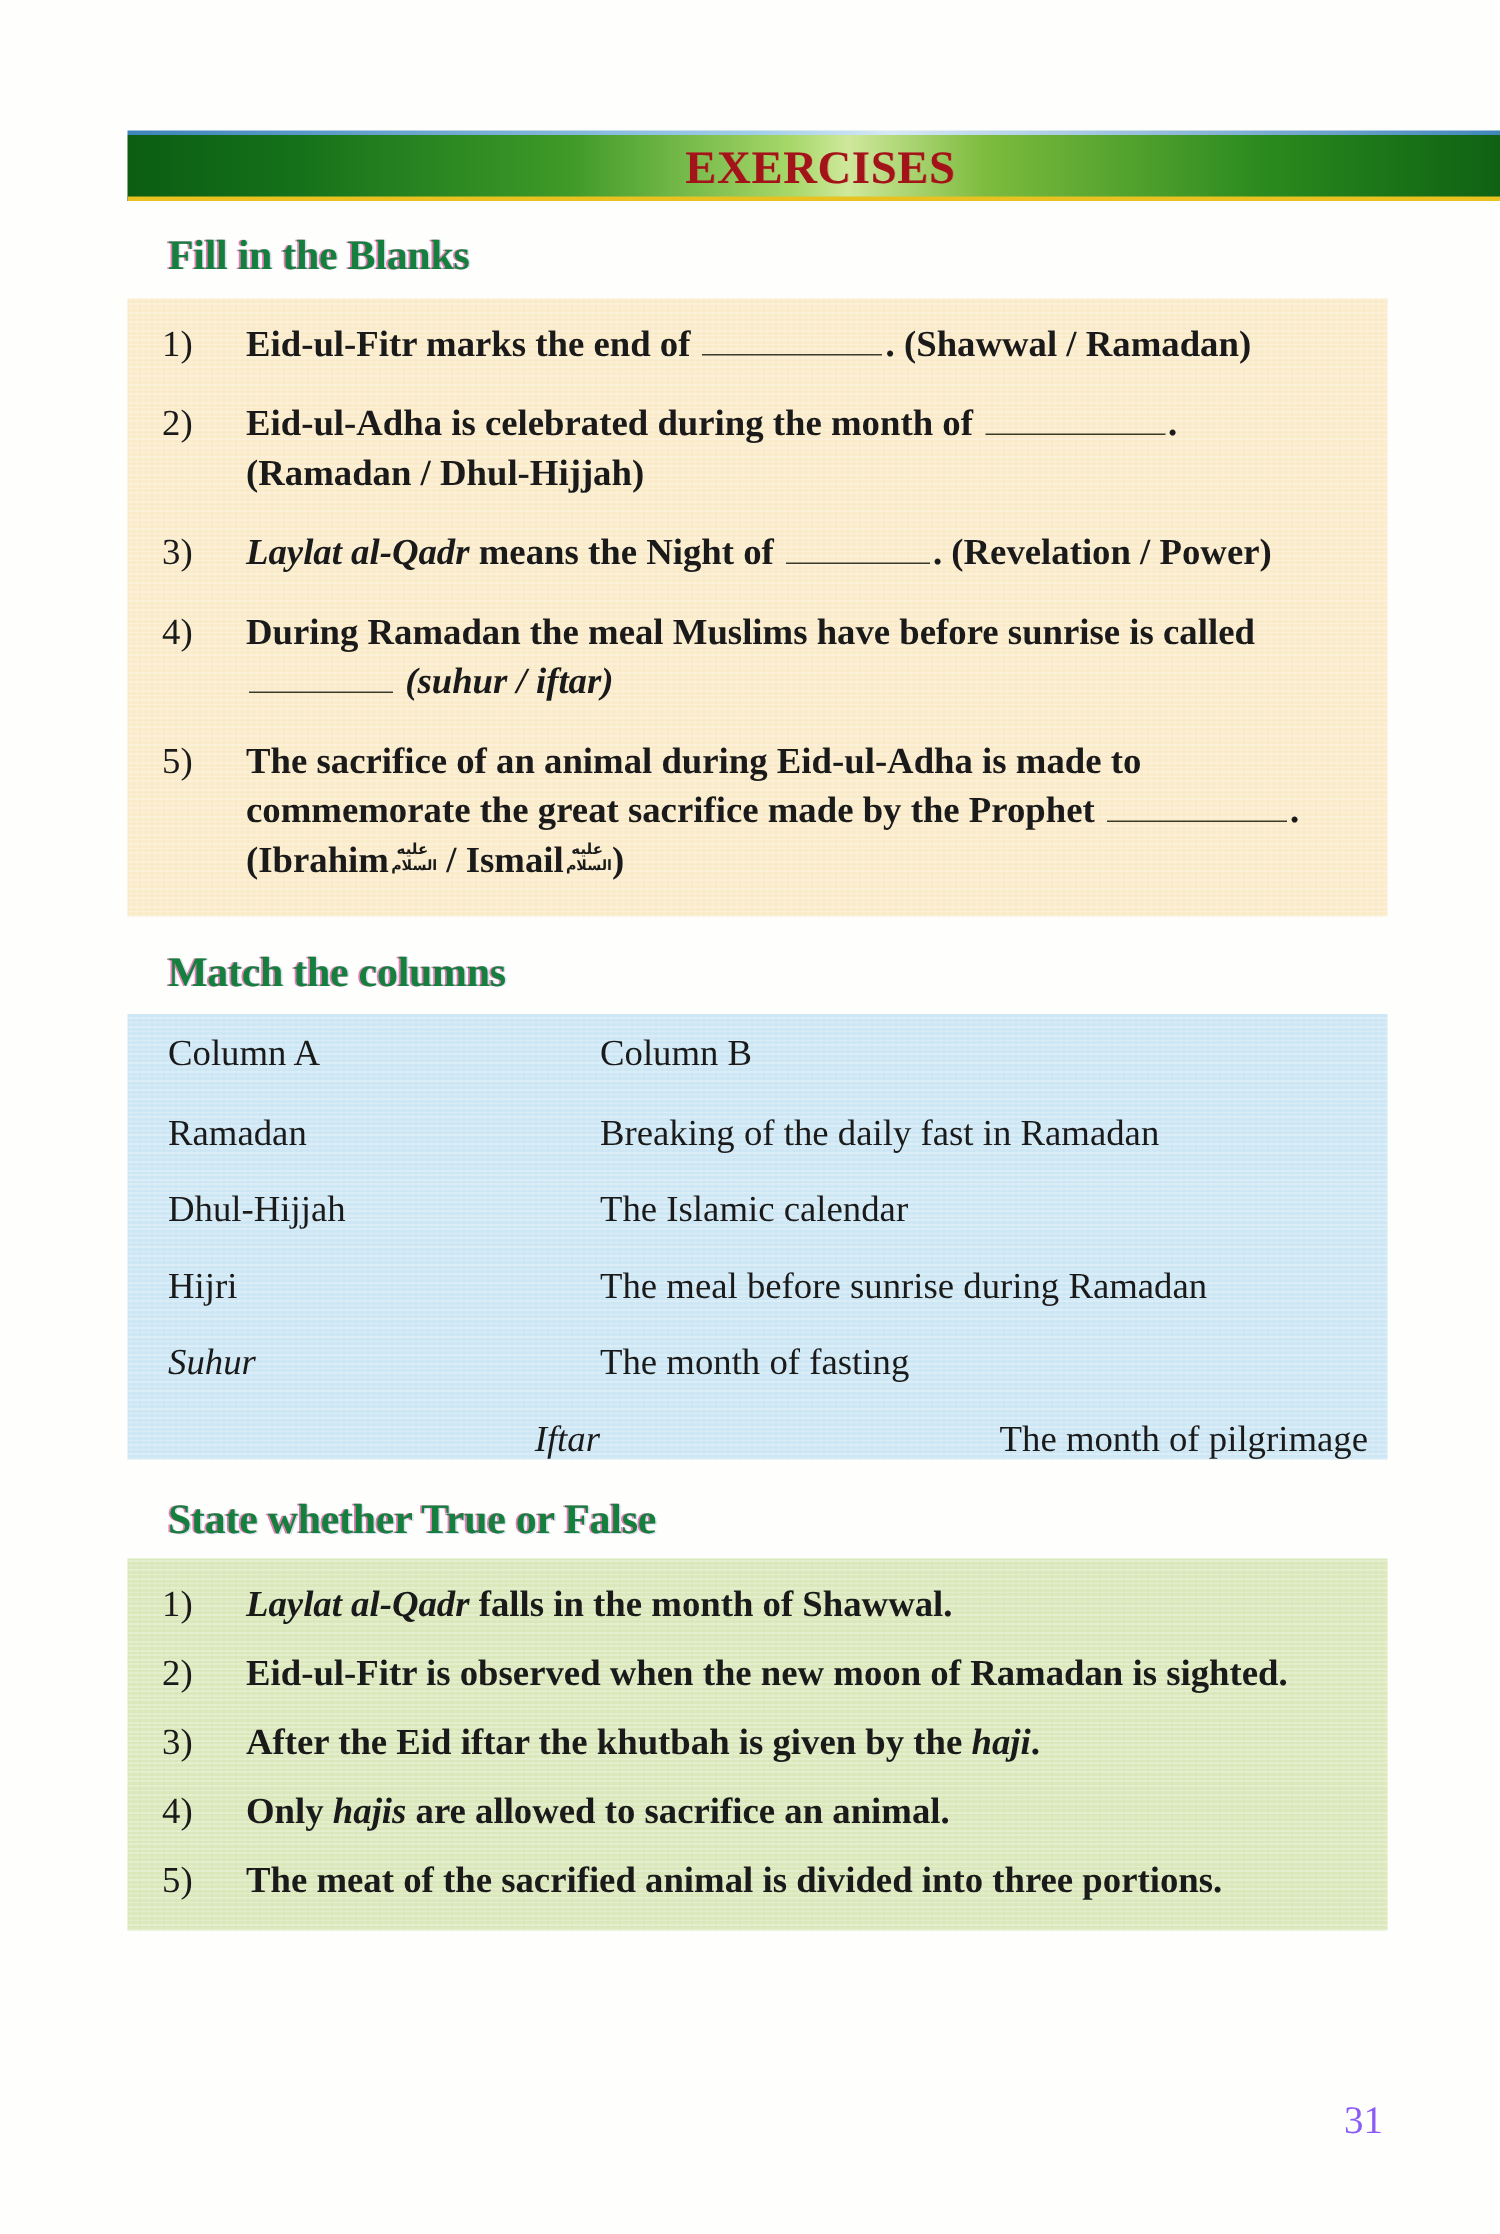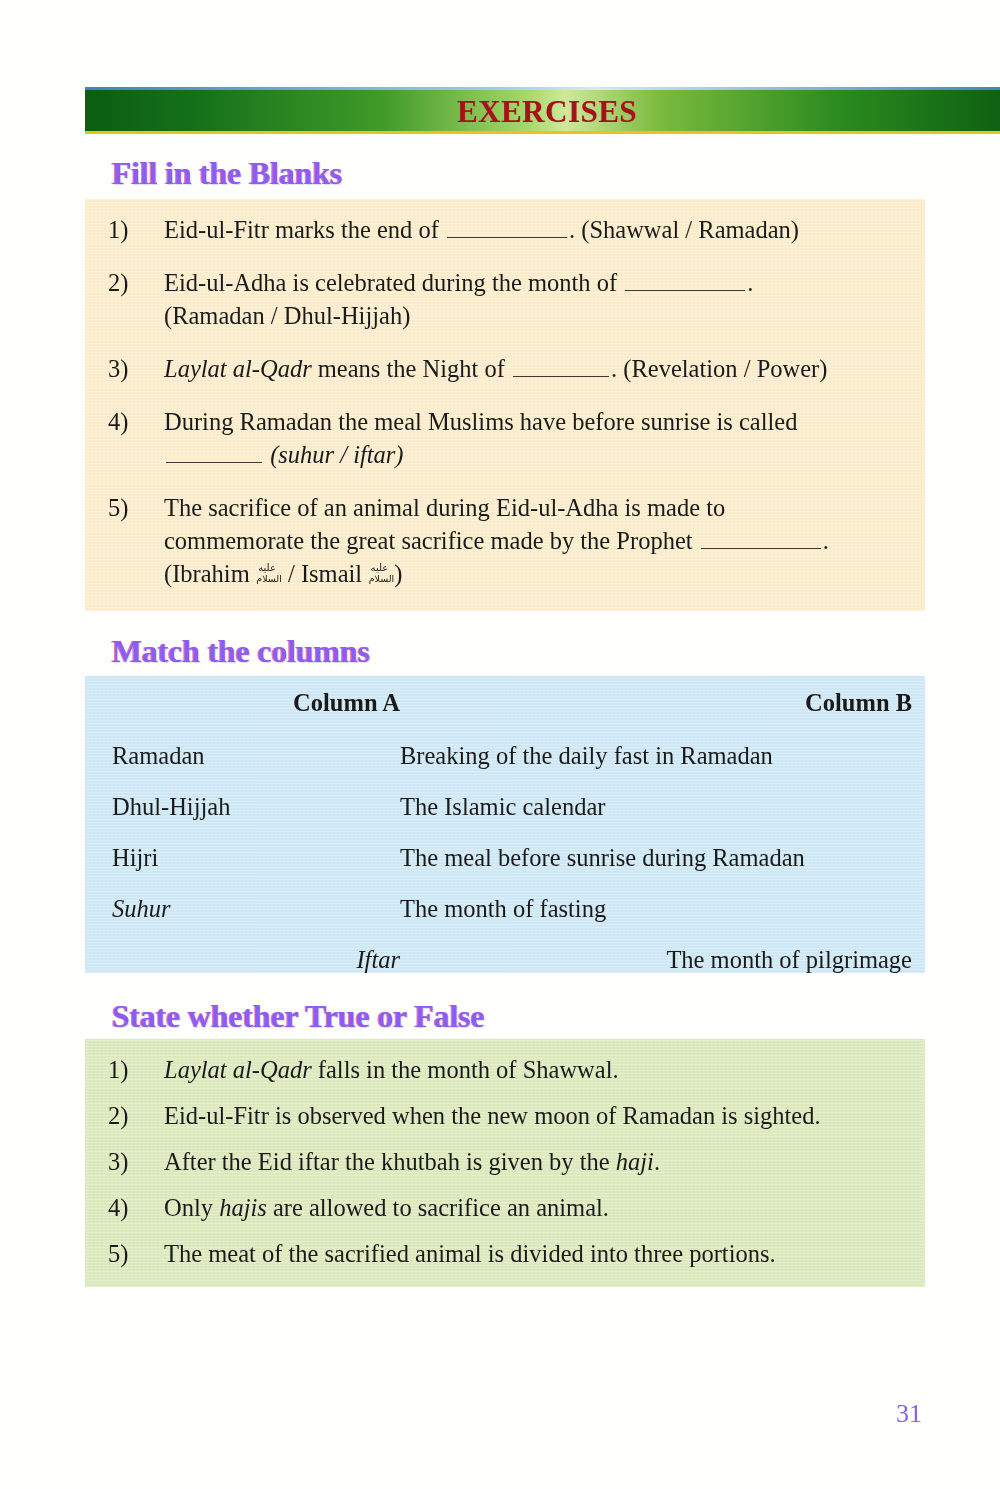--- a/index.html
+++ b/index.html
@@ -68,22 +68,22 @@
     color: #a2141a;
     text-shadow: 0.6px 0 0 rgba(230,60,60,.35);
   }
 
   
   .sec-head {
     position: absolute;
     left: 112px;
     font-family: "Liberation Serif", "DejaVu Serif", serif;
     font-weight: bold;
-    font-size: 32px;
-    color: #8b5cf6;
+    font-size: 28px;
+    color: #15803d;
     letter-spacing: -0.2px;
     text-shadow: -1.2px 0 0 rgba(214,18,120,.55), 1px 0.6px 0 rgba(120,160,210,.30);
     z-index: 3;
     white-space: nowrap;
   }
   #head-fill  { top: 155px; }
   #head-match { top: 633px; text-align: right; }
   #head-tf    { top: 998px; text-align: right; }
 
   
@@ -124,21 +124,21 @@
     margin-bottom: 20px;
   }
   #qlist-tf .qitem { margin-bottom: 13px; }
   .qnum {
     position: absolute;
     left: 0;
     top: 0;
     width: 44px;
     text-align: left;
   }
-  .qtext { display: block; }
+  .qtext { display: block; font-weight: bold; }
 
   .blank {
     display: inline-block;
     border-bottom: 1.6px solid #3a3a2a;
     vertical-align: baseline;
     height: 21px;
     margin: 0 2px;
   }
   .b-sm  { width: 96px; }
   .b-md  { width: 120px; }
@@ -176,23 +176,22 @@
     line-height: 29px;
     border-collapse: collapse;
   }
   .mtable td {
     padding: 0 0 22px 0;
     vertical-align: top;
     color: #1a1a1a;
   }
   .mtable td.cola { width: 288px; }
   .mtable tr.hdr td {
-    font-weight: bold;
+    font-weight: normal;
     padding-bottom: 24px;
-    text-align: right;
   }
   .mtable tr:last-child td { padding-bottom: 0; text-align: right; }
 
   
   .page-number {
     position: absolute;
     right: 78px;
     top: 1399px;
     font-size: 26px;
     color: #8b5cf6;

